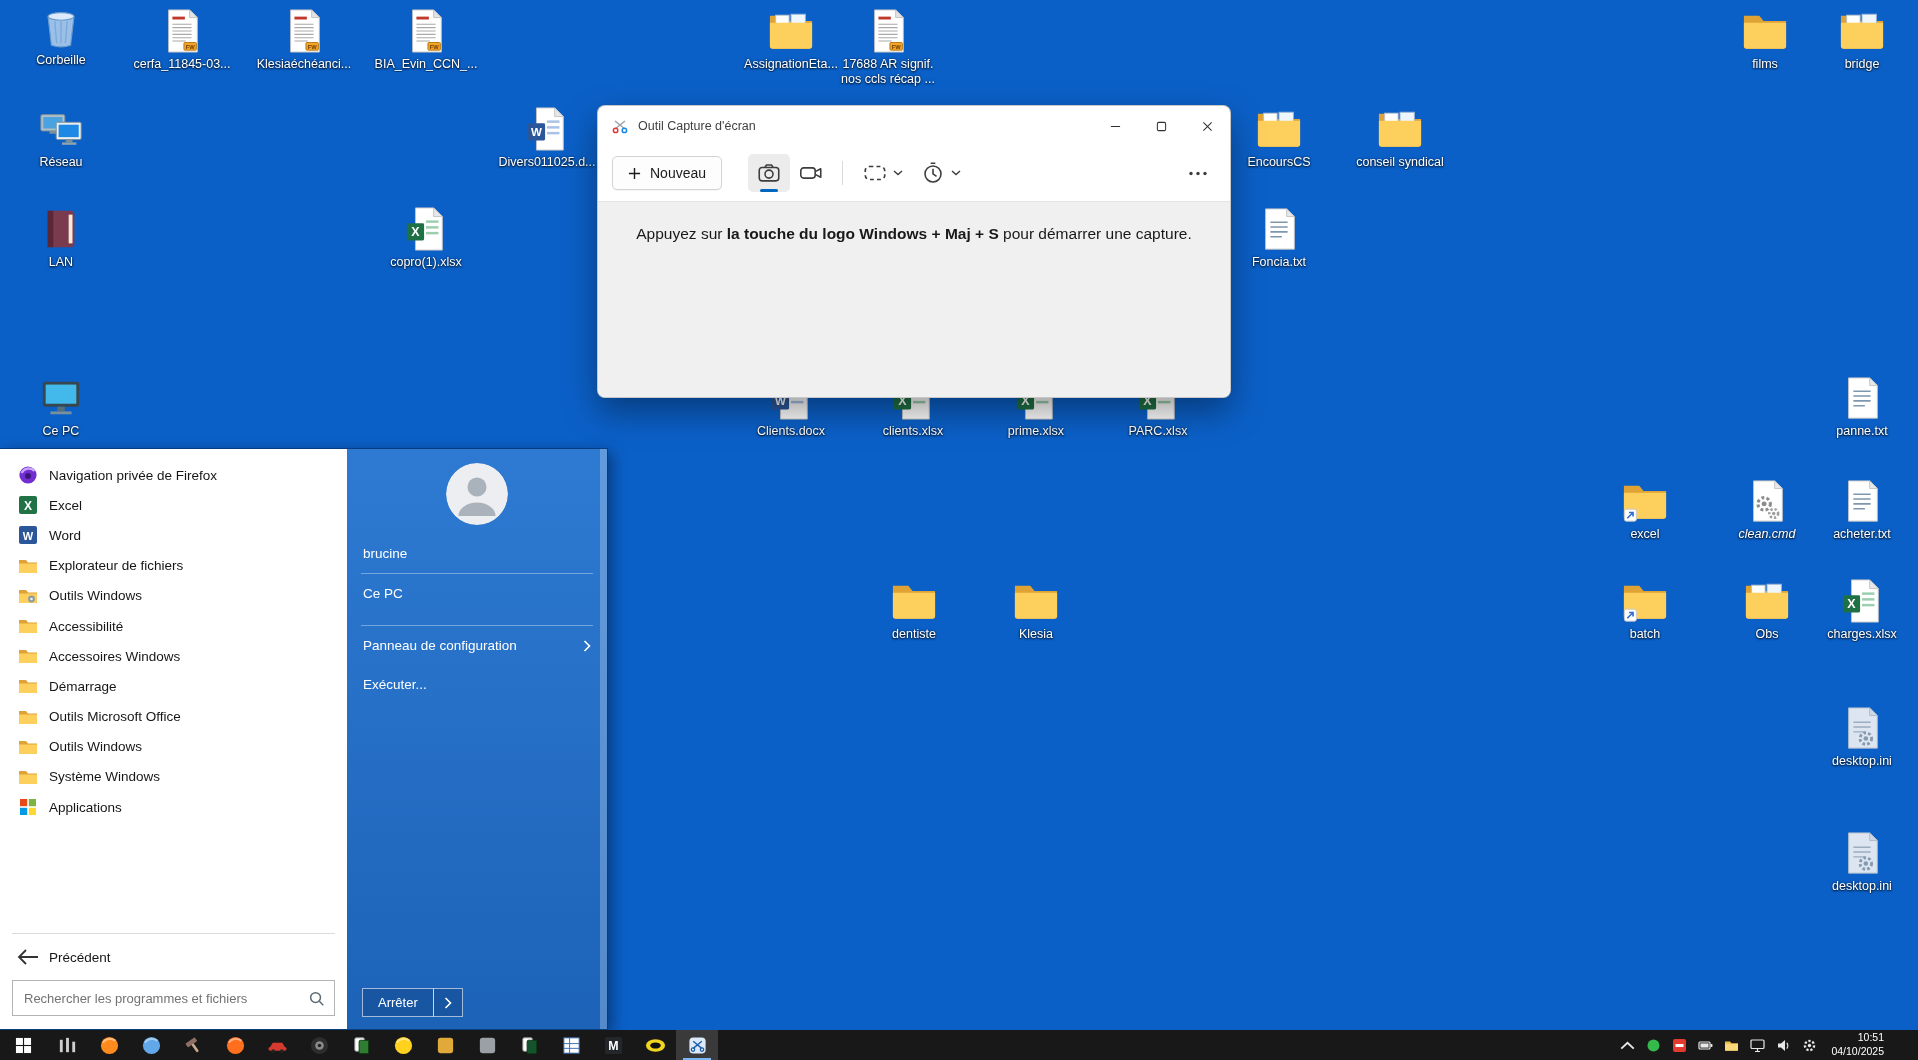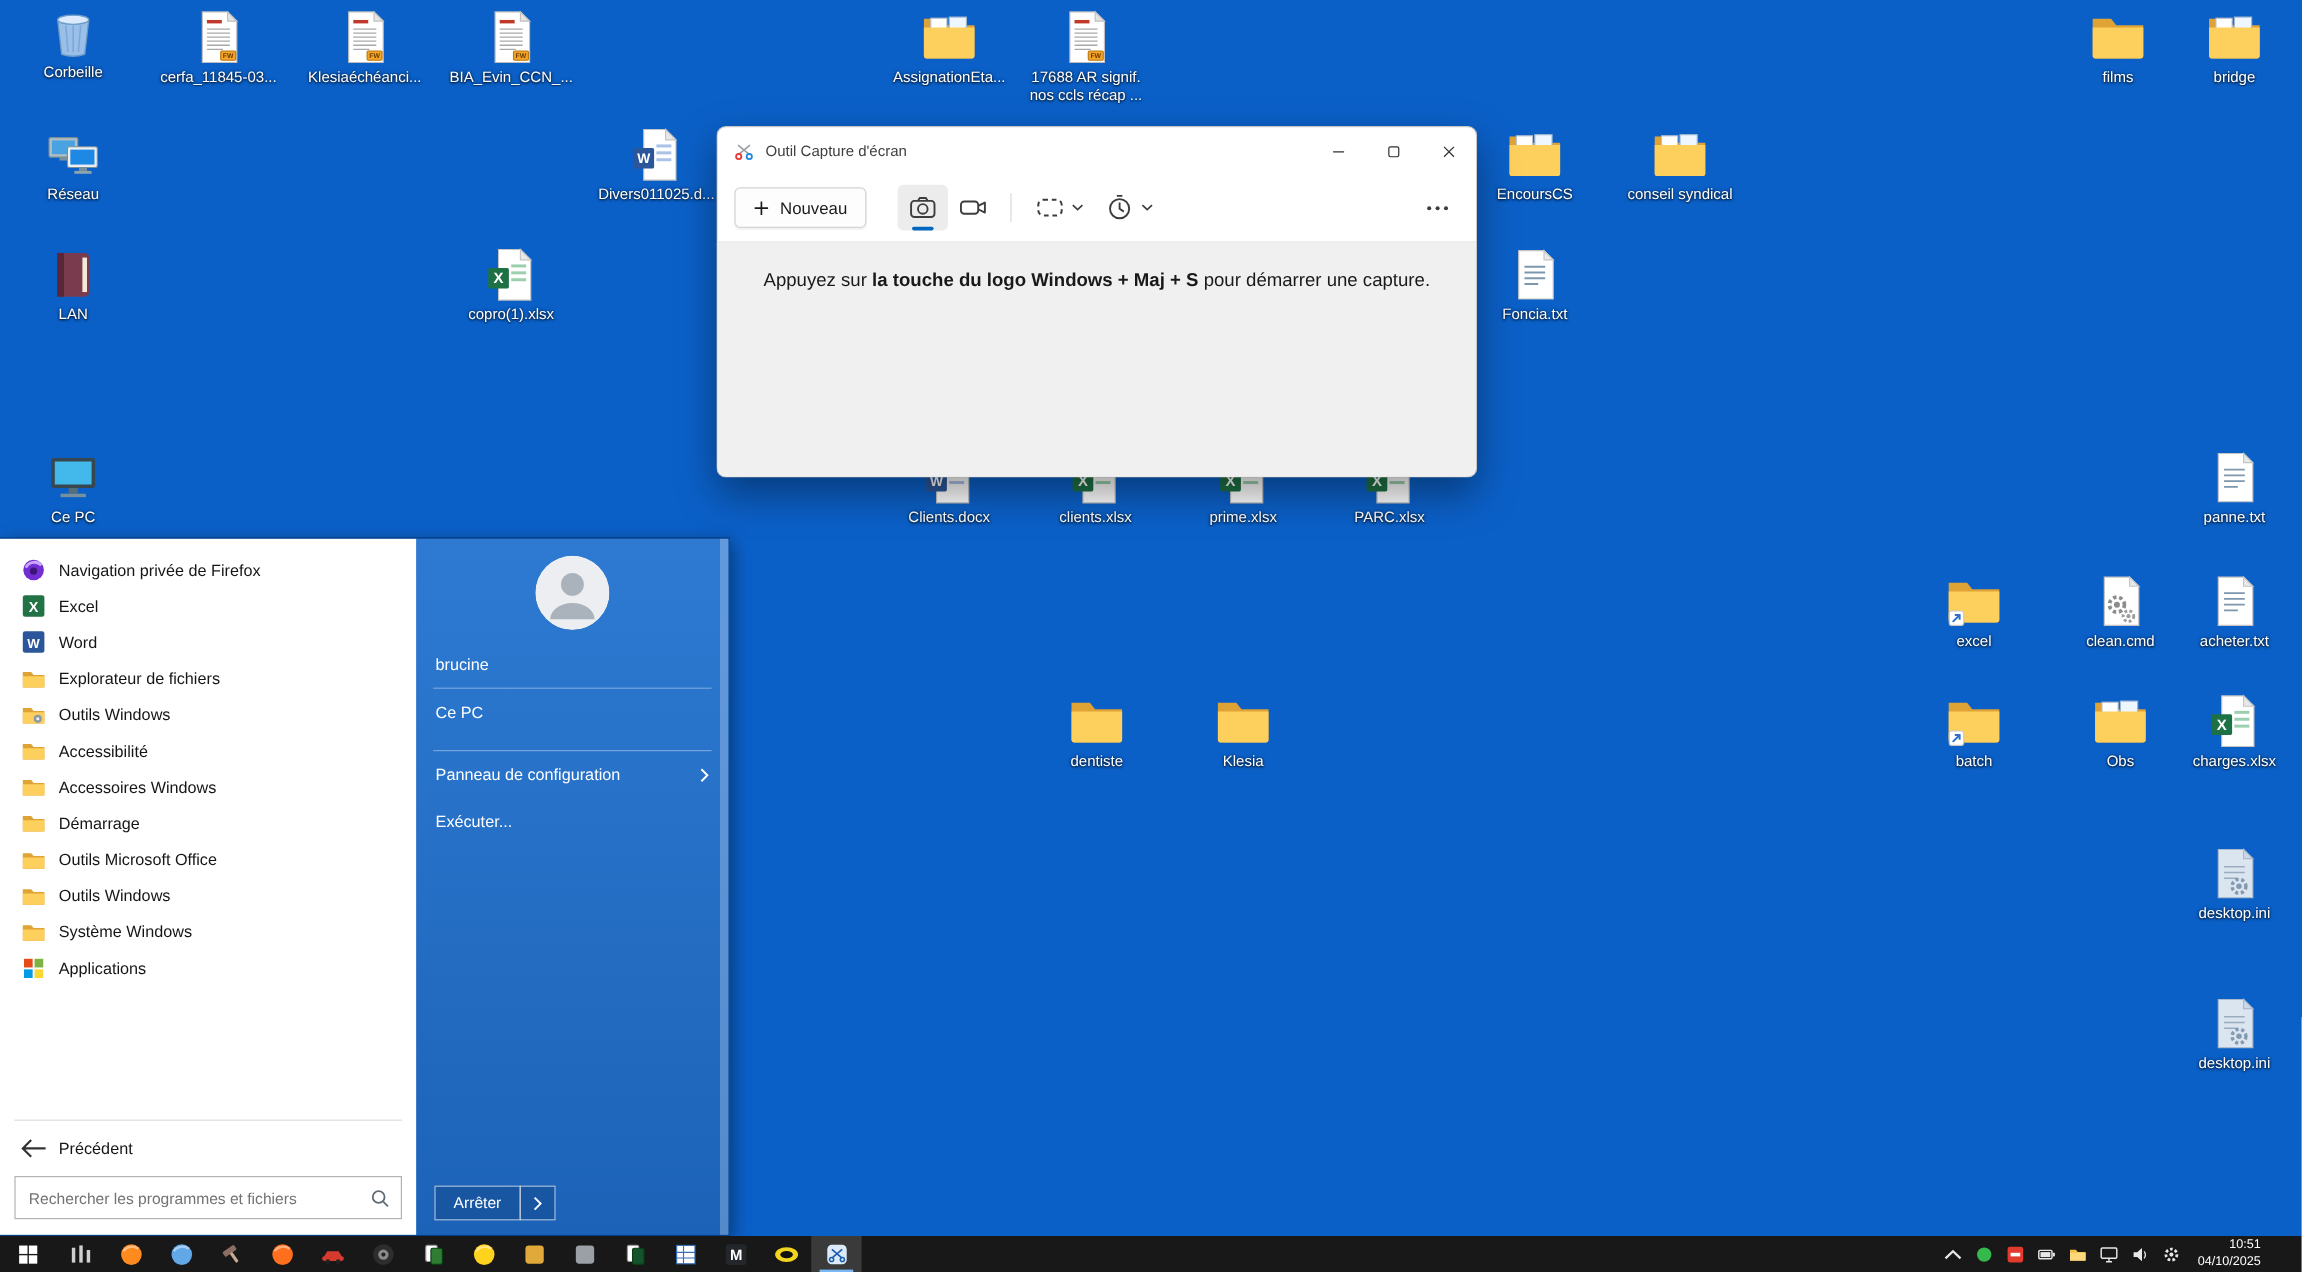--- a/index.html
+++ b/index.html
@@ -155,21 +155,21 @@
         <div class="dk-ic">
           <svg viewBox="0 0 48 48">
             <path d="M2 8h16l4.5 5.5H46V40a2.5 2.5 0 0 1-2.5 2.5h-39A2.5 2.5 0 0 1 2 40z" fill="#dfa335"></path>
             <rect x="8" y="7.5" width="14" height="11" fill="#fff" stroke="#b9c2cb"></rect>
             <rect x="24" y="6.5" width="15" height="12" fill="#eef6ff" stroke="#9db6d0"></rect>
             <path d="M2 15.5h44V40a2.5 2.5 0 0 1-2.5 2.5h-39A2.5 2.5 0 0 1 2 40z" fill="#fdd05e"></path>
           </svg>
         </div>
         <div class="dk-label">AssignationEta...</div>
       </div>
-      <div class="desktop-icon" style="left: 849px; top: 8px;">
+      <div class="desktop-icon" style="left: 832px; top: 8px;">
         <div class="dk-ic">
           <svg viewBox="0 0 48 48">
             <path d="M10 2h22l8 8v36H10z" fill="#fff" stroke="#bfbfbf"></path>
             <path d="M32 2l8 8h-8z" fill="#e4e4e4" stroke="#bfbfbf"></path>
             <rect x="14" y="9" width="13" height="3" fill="#c0392b"></rect>
             <g stroke="#a9a9a9" stroke-width="1.1" fill="none">
               <path d="M14 17h20M14 20.5h20M14 24h20M14 27.5h20M14 31h20M14 34.5h14"></path>
             </g>
             <rect x="26" y="36" width="13" height="8" rx="1" fill="#f4a428" stroke="#b97a10"></rect>
             <text x="32.5" y="42.3" text-anchor="middle" font-size="6" font-weight="bold" fill="#6b3c00" font-family="Liberation Sans,sans-serif">FW</text>
@@ -366,21 +366,21 @@
         <div class="dk-ic">
           <svg viewBox="0 0 48 48">
             <path d="M2 8h16l4.5 5.5H46V40a2.5 2.5 0 0 1-2.5 2.5h-39A2.5 2.5 0 0 1 2 40z" fill="#dfa335"></path>
             <path d="M2 15.5h44V40a2.5 2.5 0 0 1-2.5 2.5h-39A2.5 2.5 0 0 1 2 40z" fill="#fdd05e"></path>
             <rect x="2.5" y="32.5" width="12.5" height="12.5" rx="2" fill="#fff" stroke="#c9c9c9"></rect>
             <path d="M5.5 42l6-6m-4.2 0h4.2v4.2" stroke="#2f6fd0" stroke-width="1.7" fill="none"></path>
           </svg>
         </div>
         <div class="dk-label">excel</div>
       </div>
-      <div class="desktop-icon" style="left: 1711px; top: 478px;">
+      <div class="desktop-icon" style="left: 1711px; top: 478px; font-style: italic;">
         <div class="dk-ic">
           <svg viewBox="0 0 48 48">
             <path d="M10 3h22l8 8v34H10z" fill="#fff" stroke="#c4c4c4"></path>
             <path d="M32 3l8 8h-8z" fill="#e8e8e8" stroke="#c4c4c4"></path>
             <circle cx="21" cy="27" r="6.5" fill="none" stroke="#8c8c8c" stroke-width="3.2" stroke-dasharray="3 2.4"></circle>
             <circle cx="21" cy="27" r="2.6" fill="#8c8c8c"></circle>
             <circle cx="31" cy="37" r="4.6" fill="none" stroke="#9e9e9e" stroke-width="2.6" stroke-dasharray="2.4 2"></circle>
             <circle cx="31" cy="37" r="1.8" fill="#9e9e9e"></circle>
           </svg>
         </div>

